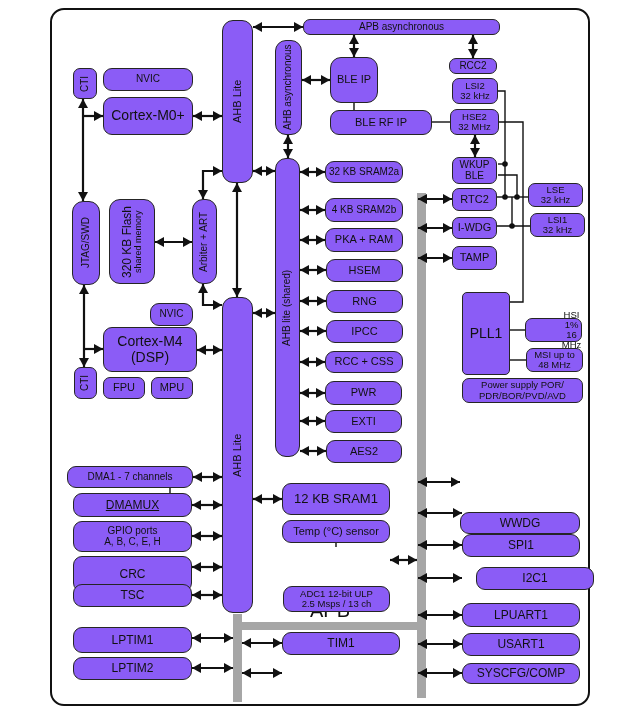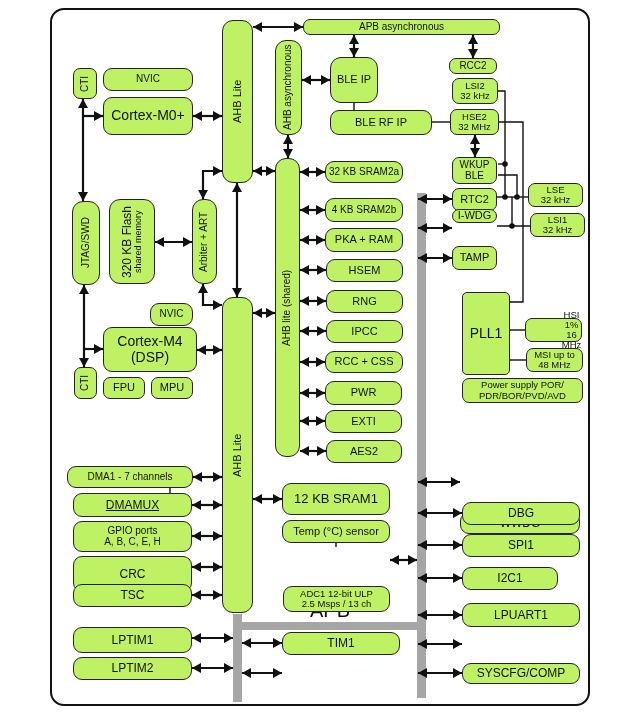--- a/index.html
+++ b/index.html
@@ -1,21 +1,21 @@
 <!DOCTYPE html>
 <html><head>
 <meta charset="utf-8">
 <style>
   html,body{margin:0;padding:0;background:#fff;}
   #stage{position:relative;width:619px;height:724px;background:#fff;
          font-family:"Liberation Sans",sans-serif;color:#111;overflow:hidden;}
   #frame{position:absolute;left:50px;top:8px;width:540px;height:698px;
          border:2.5px solid #111;border-radius:14px;box-sizing:border-box;}
   .gray{position:absolute;background:#a6a6a6;}
-  .box{position:absolute;background:#bef264;border:1.6px solid #252525;border-radius:9px;
+  .box{position:absolute;background:#8b5cf6;border:1.6px solid #252525;border-radius:9px;
        box-sizing:border-box;display:flex;flex-direction:column;align-items:center;
        justify-content:center;text-align:center;font-size:11px;line-height:1.08;
        color:#111;z-index:3;}
   .vbox{flex-direction:row;writing-mode:vertical-rl;transform:rotate(180deg);}
   .vcols{flex-direction:column;}
   .f9{font-size:9.5px;} .f10{font-size:10px;} .f11{font-size:11px;}
   .f12{font-size:12px;} .f13{font-size:13px;} .f14{font-size:14px;}
   .r4{border-radius:5px;} .r7{border-radius:7px;} .r11{border-radius:11px;}
   .sub{font-size:9px;}
   #svglayer{position:absolute;left:0;top:0;width:619px;height:724px;z-index:2;}
@@ -143,21 +143,21 @@
   <div class="box f10 r7" style="left:449px;top:58px;width:48px;height:16px;">RCC2</div>
   <div class="box f9 r7" style="left:452px;top:78px;width:46px;height:26px;">
     <span>LSI2</span>
     <span>32 kHz</span>
   </div>
   <div class="box f9 r7" style="left:450px;top:109px;width:49px;height:26px;">
     <span>HSE2</span>
     <span>32 MHz</span>
   </div>
   <div class="box f11 r7" style="left:452px;top:188px;width:45px;height:23px;">RTC2</div>
-  <div class="box f11 r7" style="left:452px;top:209px;width:45px;height:14px;">I-WDG</div>
+  <div class="box f11 r7" style="left:452px;top:217px;width:45px;height:22px;">I-WDG</div>
   <div class="box f11 r7" style="left:452px;top:246px;width:45px;height:24px;">TAMP</div>
   <div class="box f9 r7" style="left:528px;top:183px;width:55px;height:24px;">
     <span>LSE</span>
     <span>32 kHz</span>
   </div>
   <div class="box f9 r7" style="left:530px;top:213px;width:55px;height:24px;">
     <span>LSI1</span>
     <span>32 kHz</span>
   </div>
   <div class="box f14 r4" style="left:462px;top:292px;width:48px;height:83px;">PLL1</div>
@@ -212,18 +212,18 @@
 
   <div class="box f13" style="left:282px;top:483px;width:108px;height:32px;">12 KB SRAM1</div>
   <div class="box f11" style="left:282px;top:520px;width:108px;height:23px;">Temp (°C) sensor</div>
   <div class="box f9" style="left:283px;top:547px;width:107px;height:26px;margin-top:39px;">
     <span>ADC1 12-bit ULP</span>
     <span>2.5 Msps / 13 ch</span>
   </div>
   <div class="box f12" style="left:282px;top:632px;width:118px;height:23px;">TIM1</div>
 
   <div class="box f12" style="left:460px;top:471px;width:120px;height:22px;margin-top:41px;">WWDG</div>
-  <div class="box f12" style="left:462px;top:502px;width:118px;height:23px;">DBG</div>
   <div class="box f12" style="left:462px;top:534px;width:118px;height:23px;">SPI1</div>
-  <div class="box f12" style="left:462px;top:567px;width:96px;height:23px;">I2C1</div>
+  <div class="box f12" style="left:476px;top:567px;width:118px;height:23px;">I2C1</div>
   <div class="box f12" style="left:462px;top:603px;width:118px;height:24px;">LPUART1</div>
+  <div class="box f12" style="left:462px;top:633px;width:118px;height:23px;">USART1</div>
   <div class="box f12" style="left:462px;top:663px;width:118px;height:21px;">SYSCFG/COMP</div>
 </div>
 
 </body></html>

